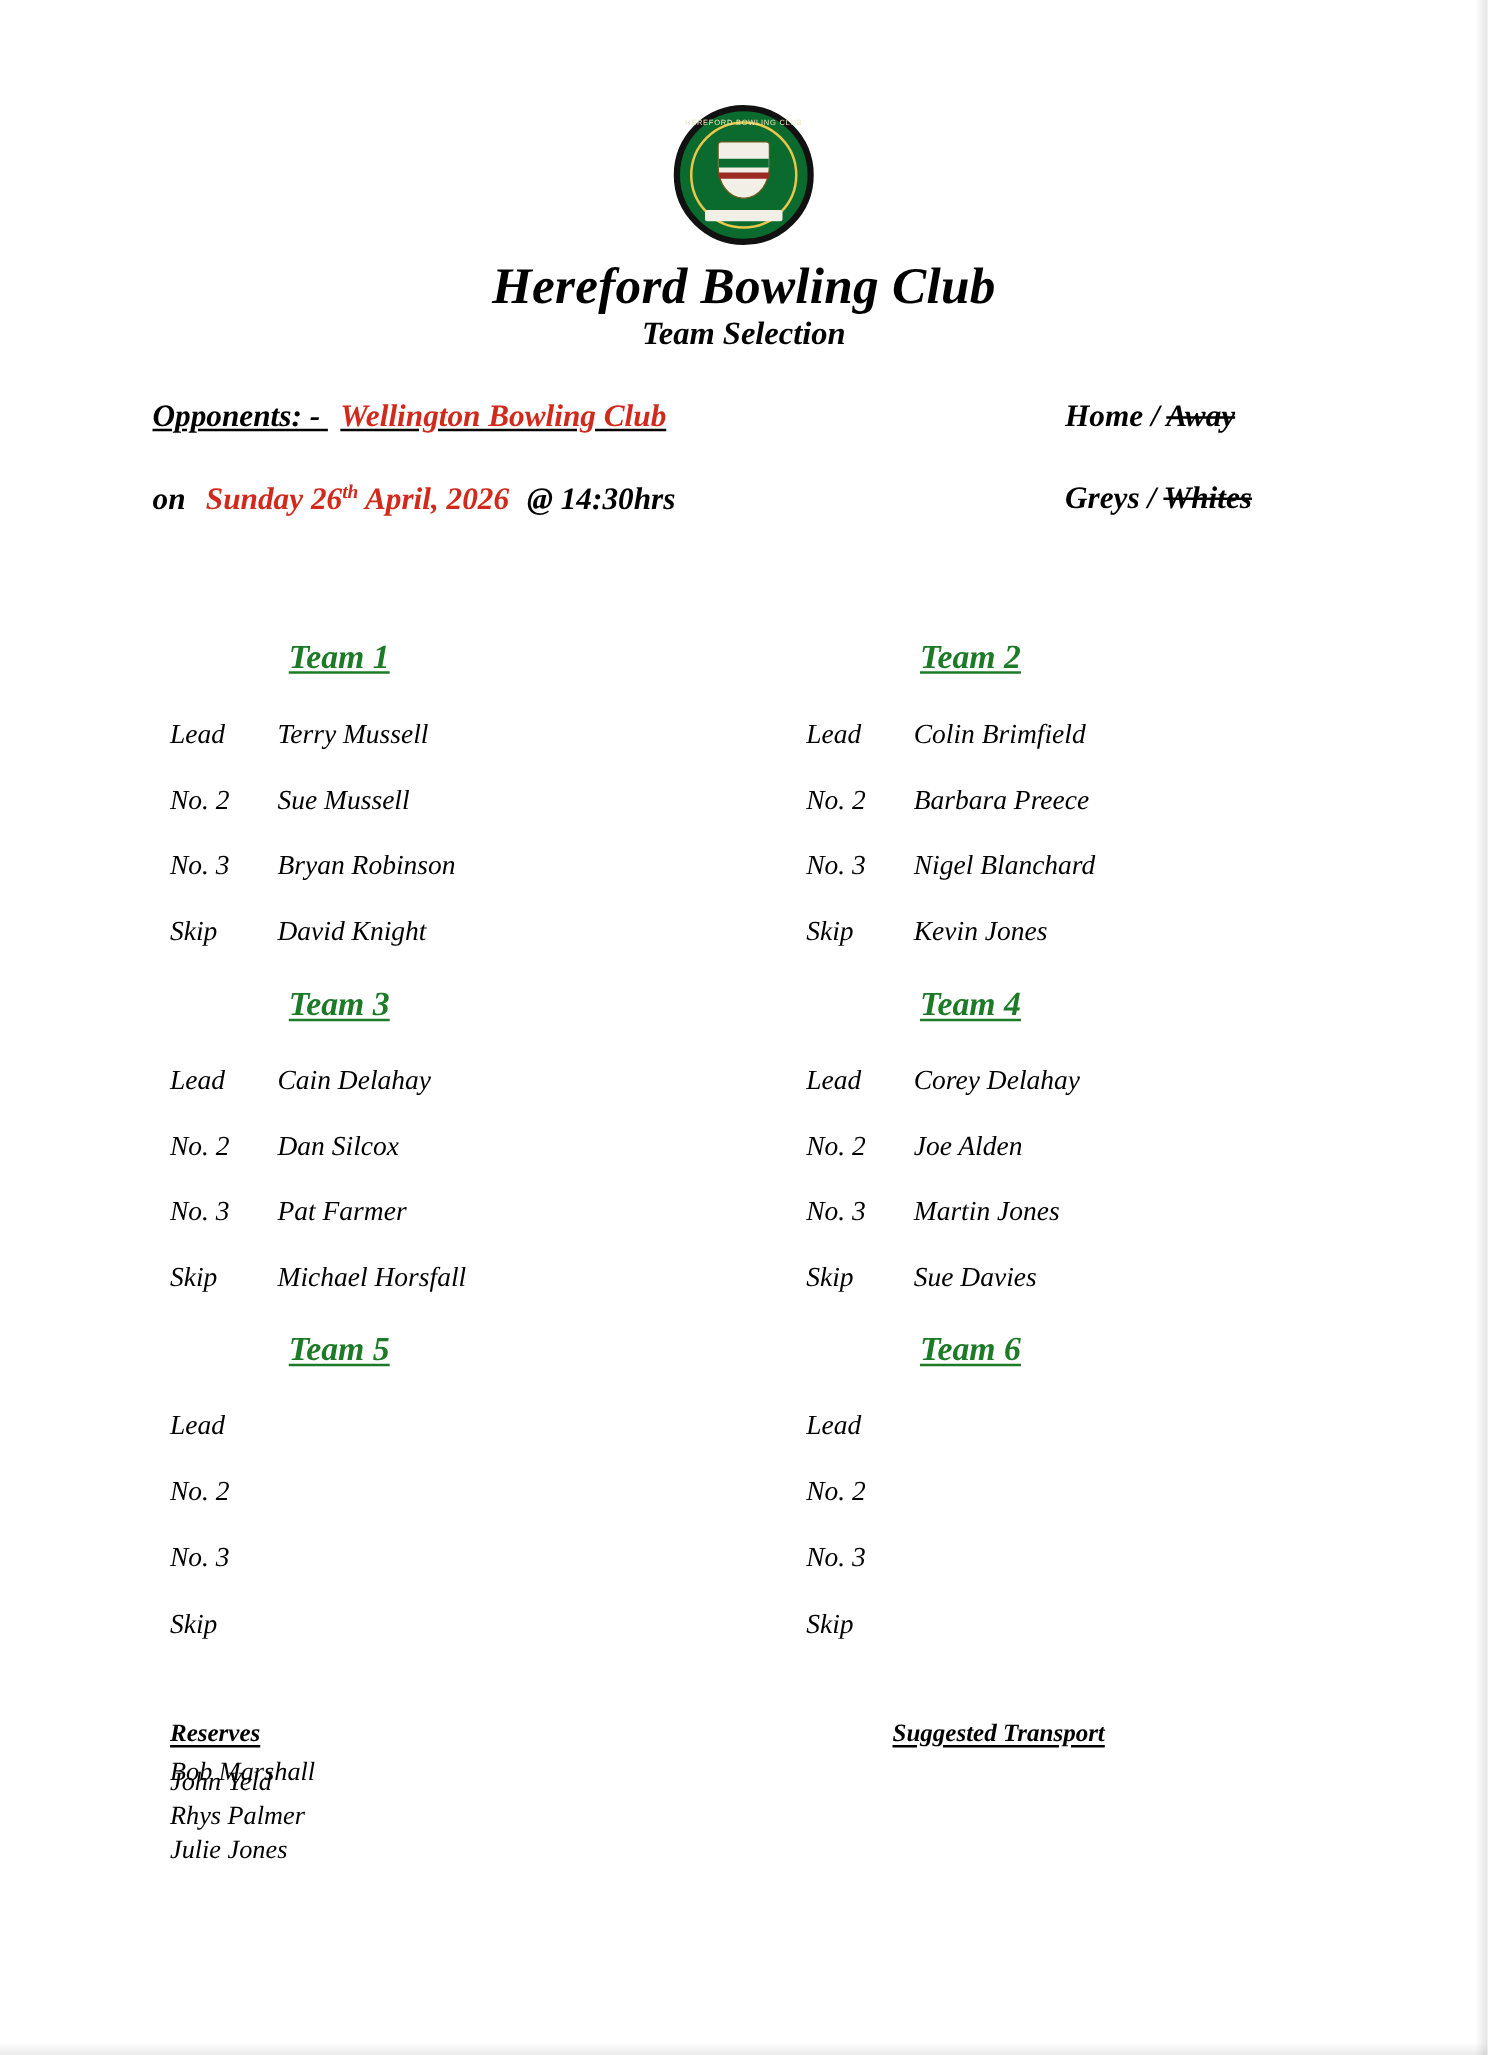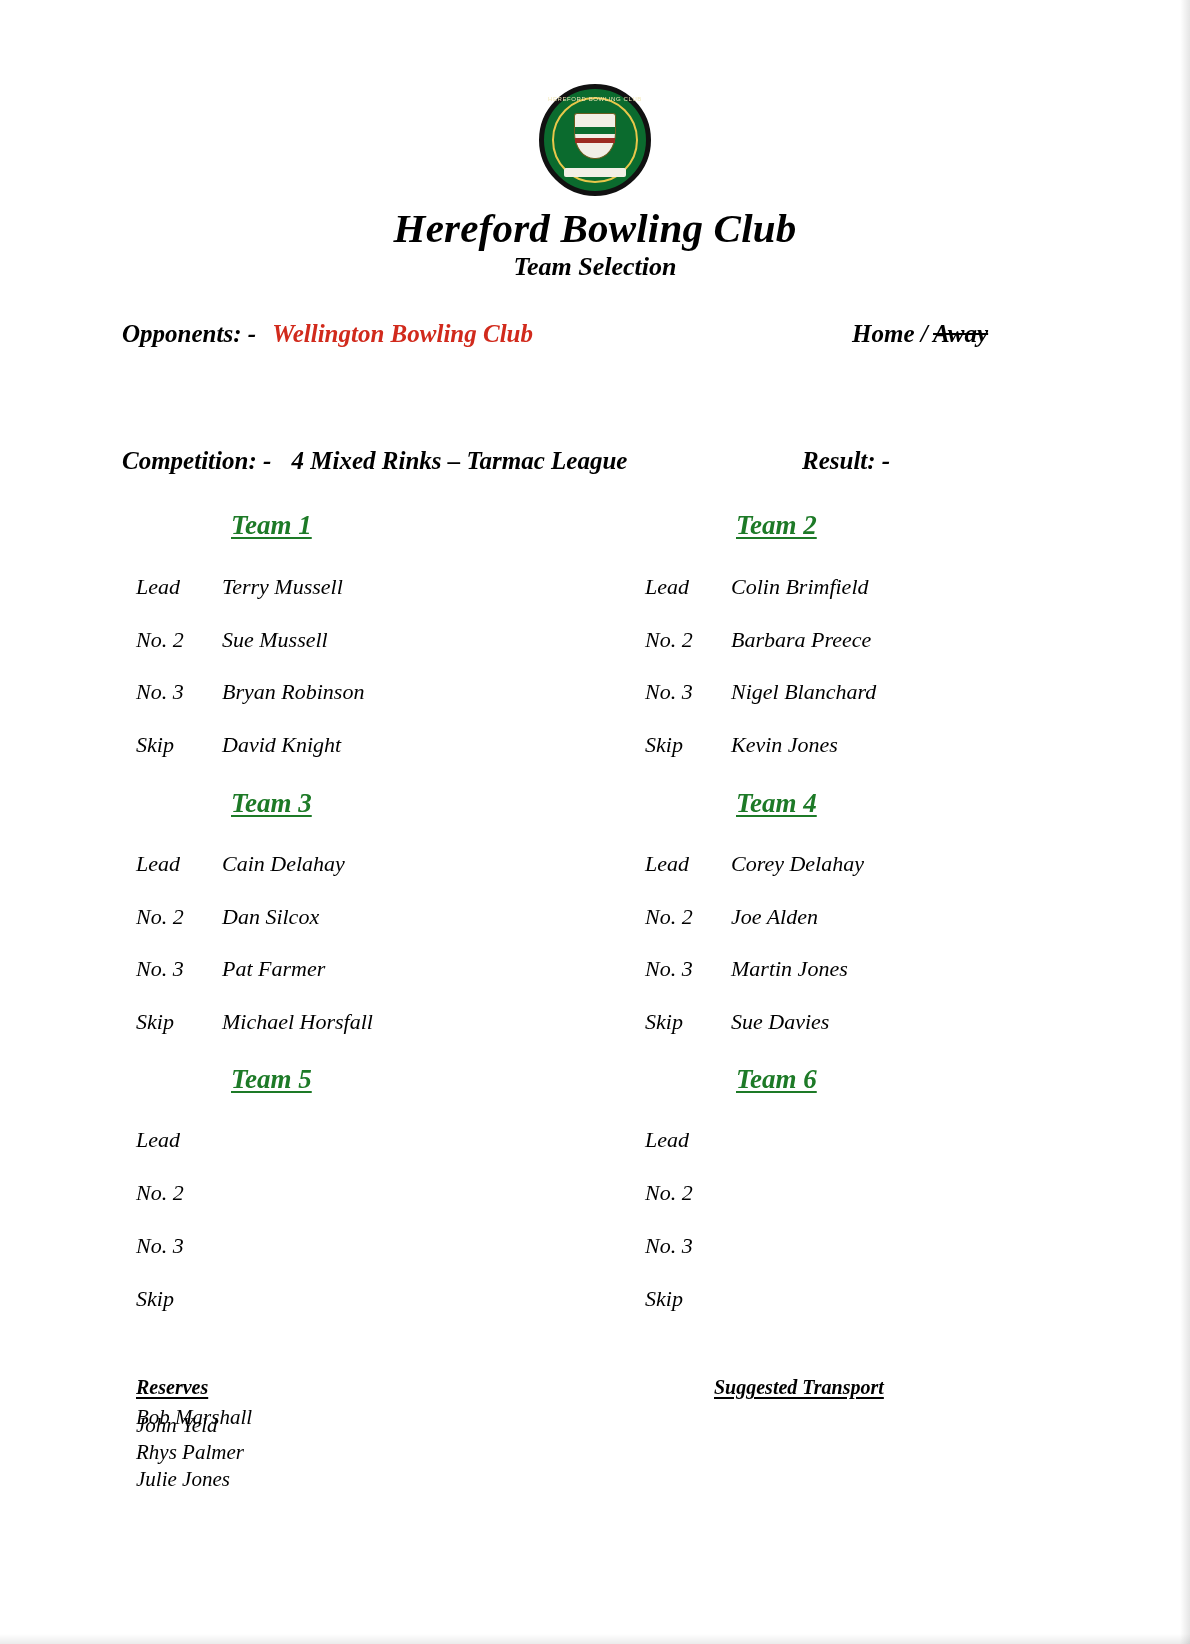--- a/index.html
+++ b/index.html
@@ -143,21 +143,21 @@
 
   
   .info-row {
     position: absolute;
     left: 122px;
     width: 900px;
     font-size: 25px;
     font-weight: bold;
     font-style: italic;
   }
-  .row-opponents { top: 320px; }
+  .row-opponents { top: 320px; text-decoration: underline; }
   .row-date      { top: 385px; }
   .row-comp      { top: 447px; }
 
   .red { color: #d12a1c; }
   .strike { text-decoration: line-through; }
 
   .right-cell {
     position: absolute;
     top: 0;
     text-align: center;
@@ -247,26 +247,29 @@
   <div class="sub-title">Team Selection</div>
 
   <div class="info-row row-opponents">
     <span>Opponents: -</span>
     <span class="red" style="margin-left:10px;">Wellington Bowling Club</span>
     <span class="right-cell rc-home">
       <span>Home</span><span> / </span><span class="strike">Away</span>
     </span>
   </div>
 
-
-  <div class="info-row row-comp">
-    <span>Competition: -</span>
-    <span style="margin-left:14px;">4 Mixed Rinks – Tarmac League</span>
-    <span class="right-cell rc-result">Result: -</span>
-  </div>
+  <div class="info-row row-date">
+    <span>on</span>
+    <span class="red" style="margin-left:10px;">Sunday 26</span><span class="red sup">th</span><span class="red"> April, 2026</span>
+    <span style="margin-left:8px;">@ 14:30hrs</span>
+    <span class="right-cell rc-greys">
+      <span>Greys</span><span> / </span><span class="strike">Whites</span>
+    </span>
+  </div>
+
 
   <div class="team-head head-left" style="top:510px;">Team 1</div>
   <div class="player-row col-left" style="top:574px;">
     <span class="pos">Lead</span>
     <span class="name">Terry Mussell</span>
   </div>
   <div class="player-row col-left" style="top:627px;">
     <span class="pos">No. 2</span>
     <span class="name">Sue Mussell</span>
   </div>

